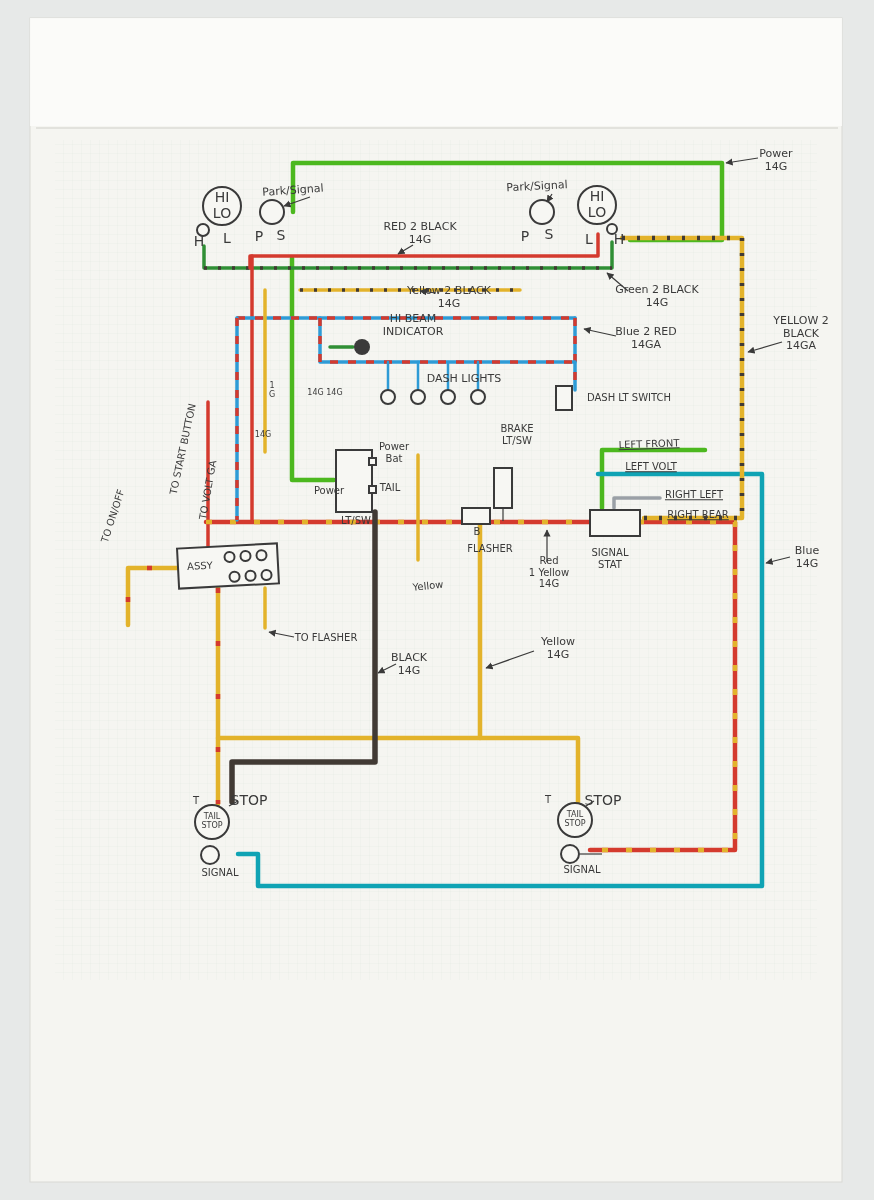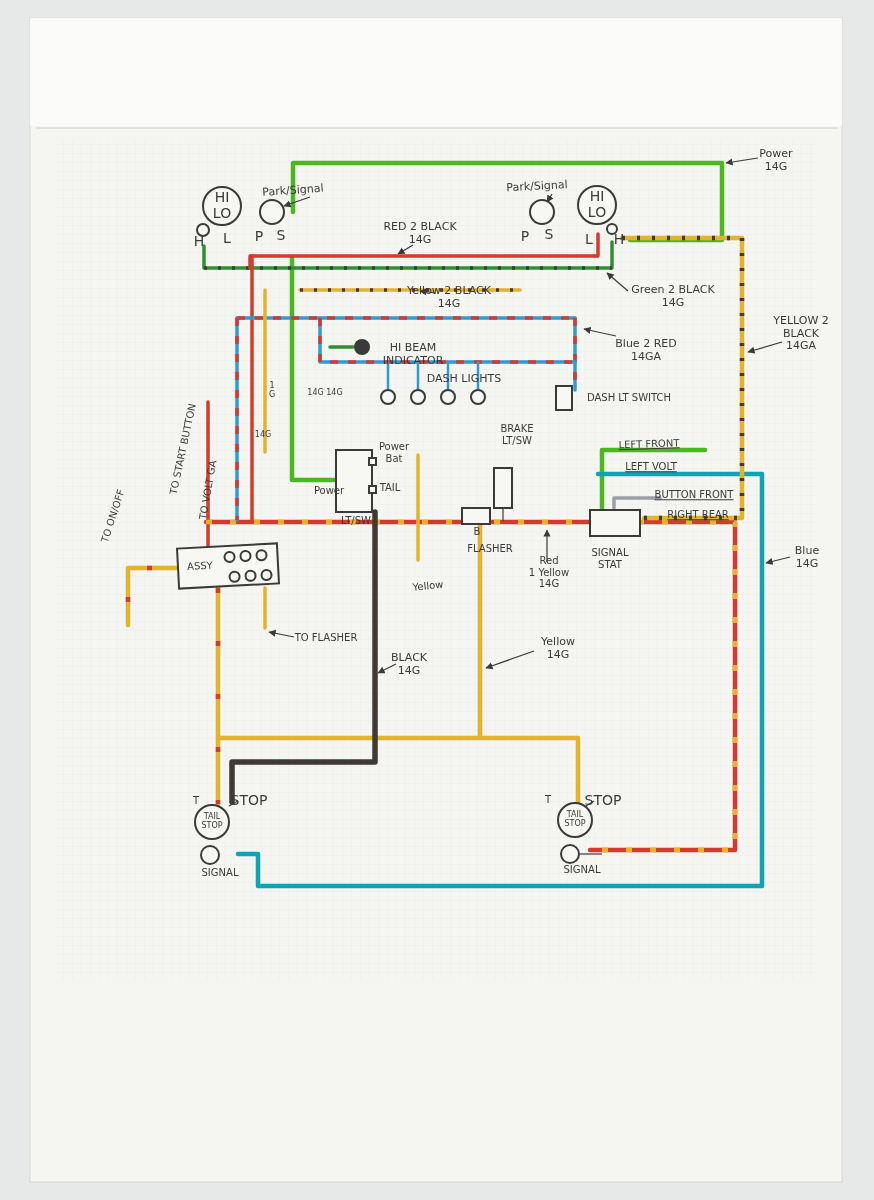--- a/index.html
+++ b/index.html
@@ -170,41 +170,41 @@
 <div class="label" style="left:293px;top:191px;transform:translate(-50%,-50%) rotate(-4deg)">Park/Signal</div>
 <div class="label" style="left:537px;top:187px;transform:translate(-50%,-50%) rotate(-3deg)">Park/Signal</div>
 <div class="label s9" style="left:222px;top:205px">HI
 LO</div>
 <div class="label s9" style="left:597px;top:204px">HI
 LO</div>
 <div class="label" style="left:420px;top:234px">RED 2 BLACK
 14G</div>
 <div class="label" style="left:449px;top:298px">Yellow 2 BLACK
 14G</div>
-<div class="label" style="left:673px;top:297px">Green 2 BLACK
-14G</div>
-<div class="label" style="left:413px;top:355px">HI BEAM
+<div class="label" style="left:657px;top:297px">Green 2 BLACK
+14G</div>
+<div class="label" style="left:413px;top:326px">HI BEAM
 INDICATOR</div>
-<div class="label" style="left:646px;top:351px">Blue 2 RED
+<div class="label" style="left:646px;top:339px">Blue 2 RED
 14GA</div>
 <div class="label" style="left:464px;top:379px">DASH LIGHTS</div>
 <div class="label s10" style="left:629px;top:398px">DASH LT SWITCH</div>
 <div class="label" style="left:801px;top:334px">YELLOW 2
 BLACK
 14GA</div>
 <div class="label s10" style="left:394px;top:452px">Power
 Bat</div>
 <div class="label s10" style="left:390px;top:488px">TAIL</div>
 <div class="label s10" style="left:329px;top:491px">Power</div>
 <div class="label s10" style="left:356px;top:521px">LT/SW</div>
 <div class="label s10" style="left:517px;top:434px">BRAKE
 LT/SW</div>
 <div class="label s10 ul" style="left:649px;top:444px;transform:translate(-50%,-50%) rotate(-2deg)">LEFT FRONT</div>
 <div class="label s10 ul" style="left:651px;top:467px">LEFT VOLT</div>
-<div class="label s10 ul" style="left:694px;top:495px">BUTTON FRONT</div>
+<div class="label s10 ul" style="left:694px;top:495px">RIGHT LEFT</div>
 <div class="label s10 ul" style="left:698px;top:515px">RIGHT REAR</div>
 <div class="label s10" style="left:490px;top:549px">FLASHER</div>
 <div class="label s10" style="left:477px;top:532px">B</div>
 <div class="label s10" style="left:610px;top:558px">SIGNAL
 STAT</div>
 <div class="label s10" style="left:549px;top:572px">Red
 1 Yellow
 14G</div>
 <div class="label" style="left:807px;top:558px">Blue
 14G</div>

